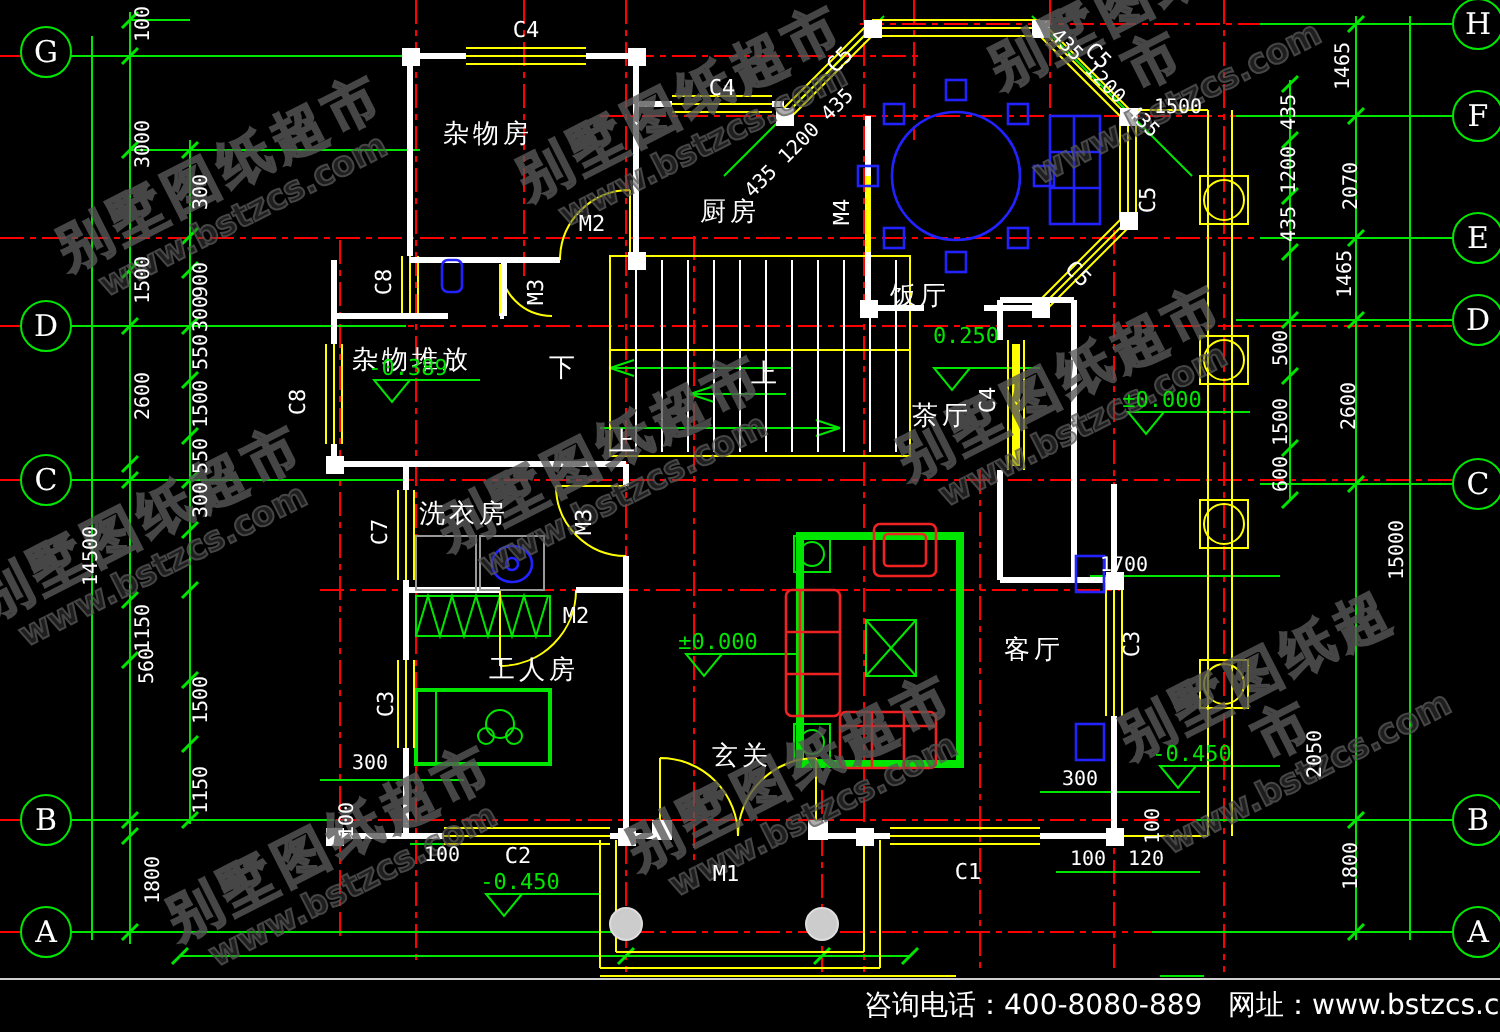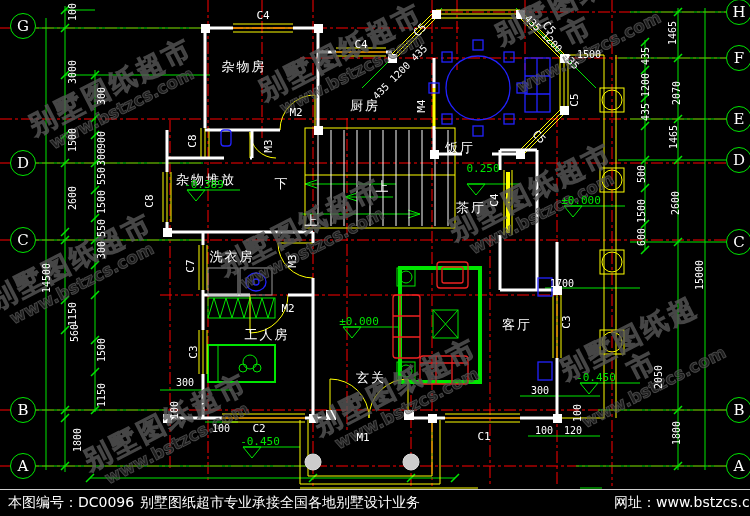--- a/index.html
+++ b/index.html
@@ -324,17 +324,16 @@
   <span class="lbl v" style="left:641px;top:237px">600</span>
   <span class="lbl v" style="left:658px;top:377px">2050</span>
   <span class="lbl v" style="left:676px;top:433px">1800</span>
   <span class="lbl v" style="left:699px;top:275px">15000</span>
 
   <span class="lbl dm45" style="left:400px;top:72px">435 1200 435</span>
   <span class="lbl d45" style="left:552px;top:42px">435 1200 435</span>
   <span class="lbl" style="left:589px;top:54px">1500</span>
 
   <div id="footer">
-    <span style="left:8px">本图编号：DC0096</span>
-    <span style="left:140px">别墅图纸超市专业承接全国各地别墅设计业务</span>
+    <span style="left:432px">咨询电话：400-8080-889</span>
     <span style="left:614px">网址：www.bstzcs.com</span>
   </div>
 </div>
 
 </body></html>

